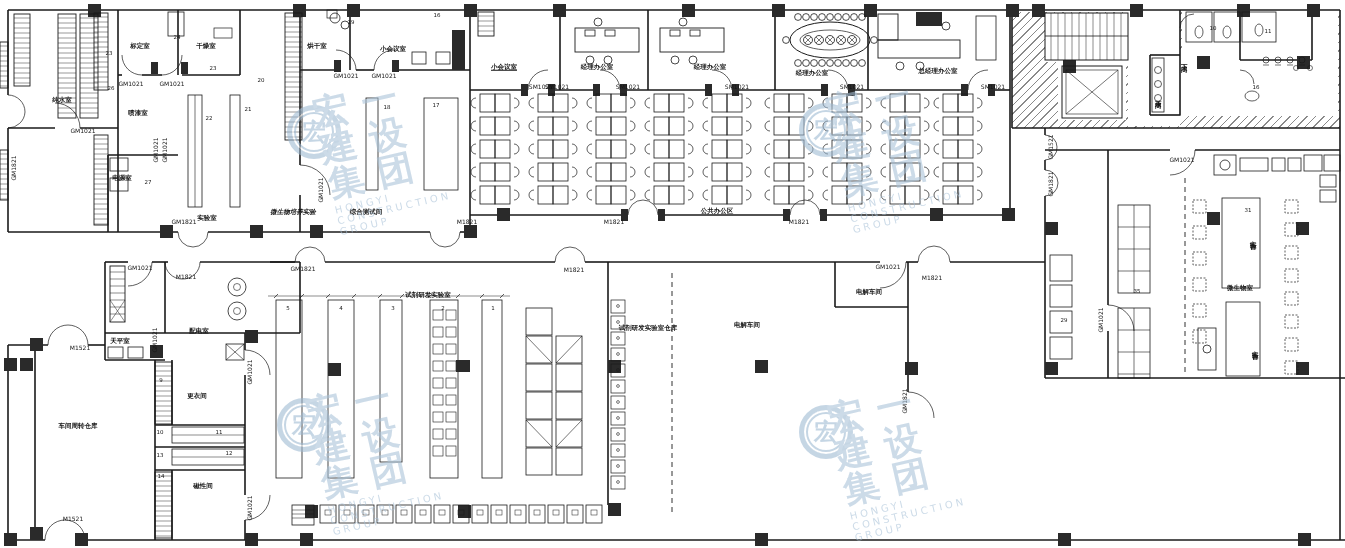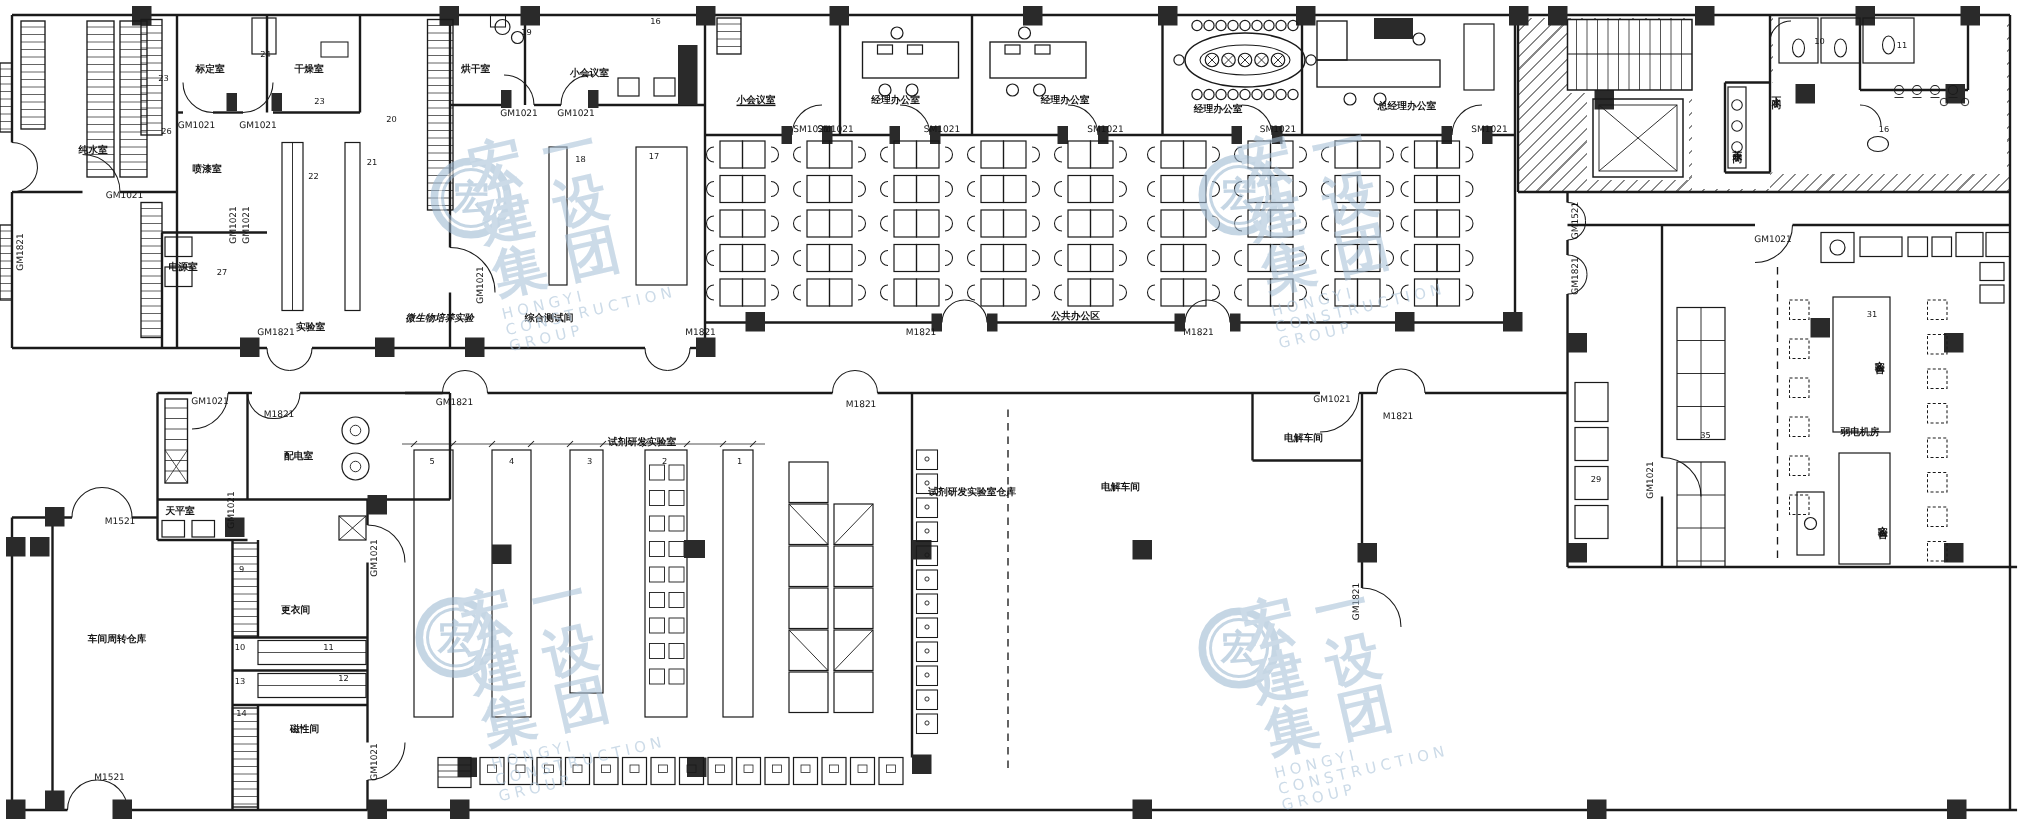--- a/index.html
+++ b/index.html
@@ -886,27 +886,27 @@
       <div class="lbl room" style="left: 366px; top: 212px;">综合测试间</div>
       <div class="lbl room" style="left: 293px; top: 212px; font-style: italic;">微生物培养实验</div>
       <div class="lbl room" style="left: 504px; top: 67px; text-decoration: underline;">小会议室</div>
       <div class="lbl room" style="left: 597px; top: 67px;">经理办公室</div>
       <div class="lbl room" style="left: 710px; top: 67px;">经理办公室</div>
       <div class="lbl room" style="left: 812px; top: 73px;">经理办公室</div>
       <div class="lbl room" style="left: 938px; top: 71px;">总经理办公室</div>
       <div class="lbl room" style="left: 717px; top: 211px;">公共办公区</div>
       <div class="lbl room vert" style="left: 1158px; top: 96px;">茶水间</div>
       <div class="lbl room vert" style="left: 1184px; top: 60px;">下水间</div>
-      <div class="lbl room" style="left: 1240px; top: 288px;">弱电机房</div>
+      <div class="lbl room" style="left: 1240px; top: 288px;">微生物室</div>
       <div class="lbl room vert" style="left: 1253px; top: 237px;">实验台</div>
       <div class="lbl room vert" style="left: 1255px; top: 347px;">实验台</div>
       <div class="lbl room" style="left: 120px; top: 341px;">天平室</div>
-      <div class="lbl room" style="left: 199px; top: 304px;">配电室</div>
+      <div class="lbl room" style="left: 199px; top: 331px;">配电室</div>
       <div class="lbl room" style="left: 78px; top: 426px;">车间周转仓库</div>
-      <div class="lbl room" style="left: 197px; top: 407px; text-align: right;">更衣间</div>
+      <div class="lbl room" style="left: 197px; top: 396px; text-align: right;">更衣间</div>
       <div class="lbl room" style="left: 203px; top: 486px;">磁性间</div>
       <div class="lbl room" style="left: 428px; top: 295px;">试剂研发实验室</div>
       <div class="lbl room" style="left: 648px; top: 328px;">试剂研发实验室仓库</div>
       <div class="lbl room" style="left: 747px; top: 325px;">电解车间</div>
       <div class="lbl room" style="left: 869px; top: 292px;">电解车间</div>
       <div class="lbl door" style="left: 131px; top: 84px;">GM1021</div>
       <div class="lbl door" style="left: 172px; top: 84px;">GM1021</div>
       <div class="lbl door" style="left: 83px; top: 131px;">GM1021</div>
       <div class="lbl door rot" style="left: 14px; top: 168px;">GM1821</div>
       <div class="lbl door rot" style="left: 156px; top: 150px;">GM1021</div>

